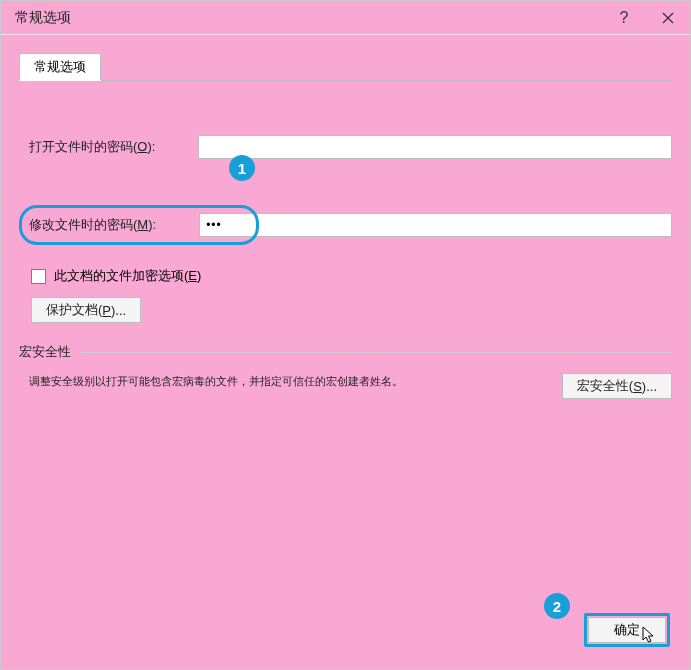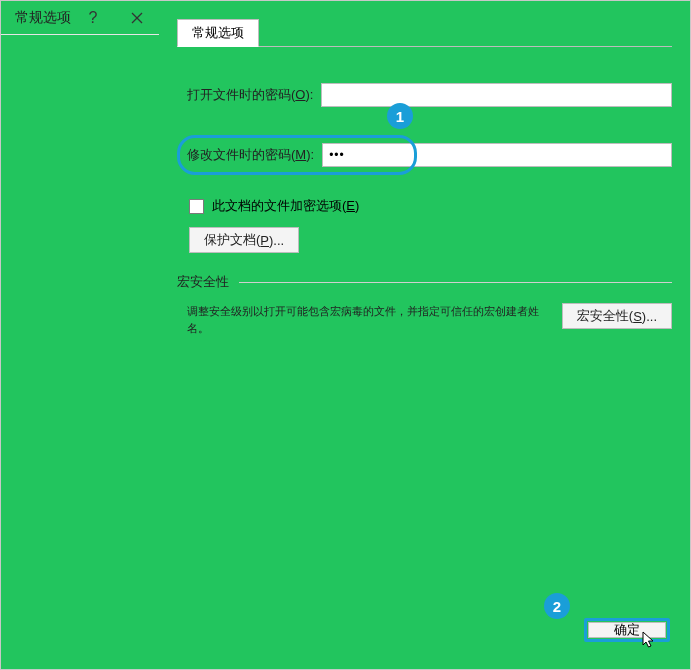--- a/index.html
+++ b/index.html
@@ -7,23 +7,23 @@
     margin: 0; padding: 0;
     width: 691px; height: 670px;
     font-family: "Microsoft YaHei", "SimSun", Arial, sans-serif;
     font-size: 13px;
     background: #fff;
     overflow: hidden;
   }
   .window {
     width: 691px; height: 670px;
     border: 1px solid #c8c8c8;
-    background: #22c55e;
-    display: flex;
-    flex-direction: row;
+    background: #f9a8d4;
+    display: flex;
+    flex-direction: column;
     justify-content: space-between;
   }
   
   .titlebar {
     height: 34px;
     display: flex;
     align-items: center;
     padding: 0 0 0 14px;
     border-bottom: 1px solid #e6e6e6;
   }
@@ -95,22 +95,23 @@
     position: absolute;
     left: var(--line-start, 140px);
     right: 0;
     top: 50%;
     height: 1px;
     background: #cfcfcf;
   }
   .field-row {
     display: flex;
     align-items: center;
-    margin-top: 14px;
+    margin-top: 32px;
     padding-left: 10px;
+    gap: 35px;
   }
   .field-label {
     font-size: 13px;
     color: #222;
     margin-right: 8px;
     white-space: nowrap;
   }
   .field-label .u { text-decoration: underline; }
   .text-input {
     flex: 1;
@@ -203,21 +204,21 @@
     height: 50px;
     display: flex;
     align-items: center;
     justify-content: flex-end;
     gap: 10px;
     padding-right: 6px;
     position: relative;
   }
   .bottom-btn {
     width: 78px;
-    height: 16px;
+    height: 26px;
     border: 1px solid #bdbdbd;
     background: #f4f4f4;
     font-size: 13px;
     font-family: inherit;
     display: flex;
     align-items: center;
     justify-content: center;
     position: relative;
   }
   .ok-ring {

